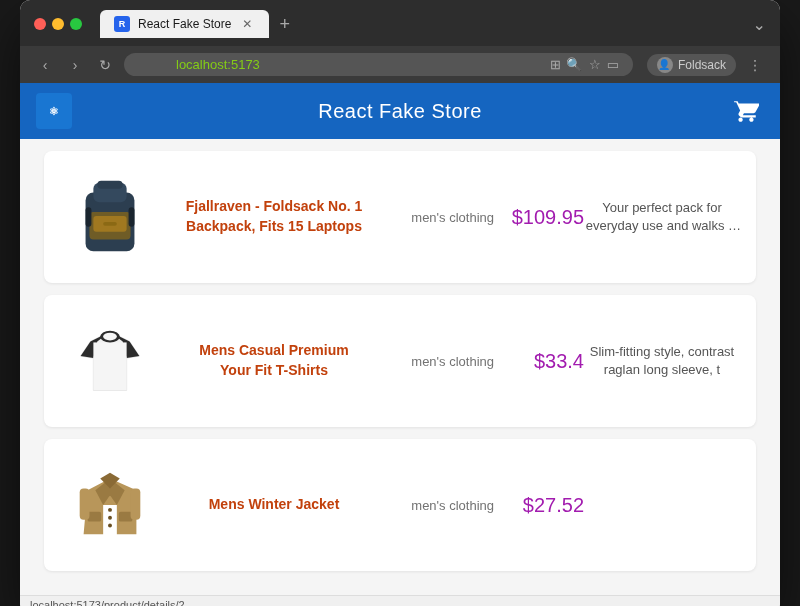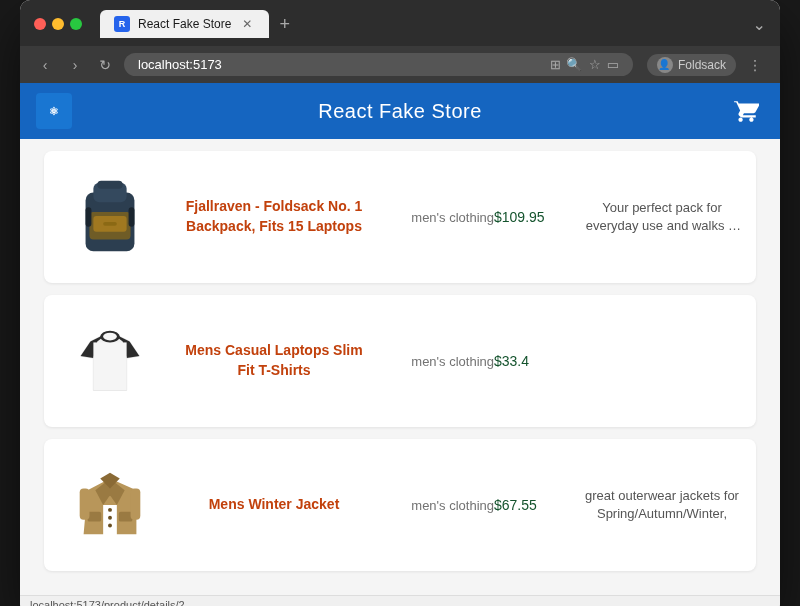--- a/index.html
+++ b/index.html
@@ -140,21 +140,22 @@
       background: #555;
       border-radius: 20px;
       padding: 4px 14px;
       display: flex;
       align-items: center;
       gap: 6px;
     }
 
     .address-text {
       font-size: 13px;
-      color: #ffffff;
+      color: #84cc16;
+      margin-left: 38px;
     }
 
     .address-icons {
       margin-left: auto;
       display: flex;
       gap: 6px;
       align-items: center;
     }
 
     .addr-icon {
@@ -290,23 +291,23 @@
     .product-category {
       width: 130px;
       font-size: 13px;
       color: #737373;
       text-align: right;
       flex-shrink: 0;
     }
 
     .product-price {
       width: 90px;
-      font-size: 14px;
-      color: #14532d;
-      text-align: left;
+      font-size: 20px;
+      color: #a21caf;
+      text-align: right;
       font-weight: 500;
       flex-shrink: 0;
     }
 
     .product-description {
       flex: 1;
       font-size: 13px;
       color: #555;
       text-align: center;
       line-height: 1.4;
@@ -415,23 +416,24 @@
 
             <polygon points="45,15 25,25 15,40 28,42 32,25" fill="#2c2c2c"></polygon>
             <polygon points="45,15 65,25 75,40 62,42 58,25" fill="#2c2c2c"></polygon>
 
             <rect x="28" y="26" width="34" height="49" fill="#f5f5f5"></rect>
 
             <ellipse cx="45" cy="20" rx="10" ry="6" fill="#2c2c2c"></ellipse>
             <ellipse cx="45" cy="20" rx="7" ry="4" fill="#f5f5f5"></ellipse>
           </svg>
         </div>
-        <div class="product-name">Mens Casual Laptops Slim Fit T-Shirts</div>
+        <div class="product-name">Mens Casual Premium Your Fit T-Shirts</div>
         <div class="product-category">men's clothing</div>
         <div class="product-price">$33.4</div>
+        <div class="product-description">Slim-fitting style, contrast raglan long sleeve, t</div>
       </div>
 
       <div class="product-row">
         <div class="product-image-wrap">
           <svg class="product-img-svg" viewBox="0 0 90 90">
 
             <polygon points="45,18 22,30 18,75 38,75 38,45 52,45 52,75 72,75 72,30" fill="#b8965a"></polygon>
 
             <polygon points="45,18 30,30 38,45 45,35" fill="#9a7a42"></polygon>
             <polygon points="45,18 60,30 52,45 45,35" fill="#9a7a42"></polygon>
@@ -444,22 +446,21 @@
 
             <rect x="22" y="52" width="14" height="10" rx="2" fill="#9a7a42"></rect>
             <rect x="54" y="52" width="14" height="10" rx="2" fill="#9a7a42"></rect>
 
             <rect x="14" y="28" width="10" height="32" rx="4" fill="#b8965a"></rect>
             <rect x="66" y="28" width="10" height="32" rx="4" fill="#b8965a"></rect>
           </svg>
         </div>
         <div class="product-name">Mens Winter Jacket</div>
         <div class="product-category">men's clothing</div>
-        <div class="product-price">$67.55</div>
-        <div class="product-description">great outerwear jackets for Spring/Autumn/Winter,</div>
+        <div class="product-price">$27.52</div>
       </div>
 
     </div>
   </div>
 
   <div class="browser-statusbar">
     <span>localhost:5173/product/details/2</span>
   </div>
 
 </div>

